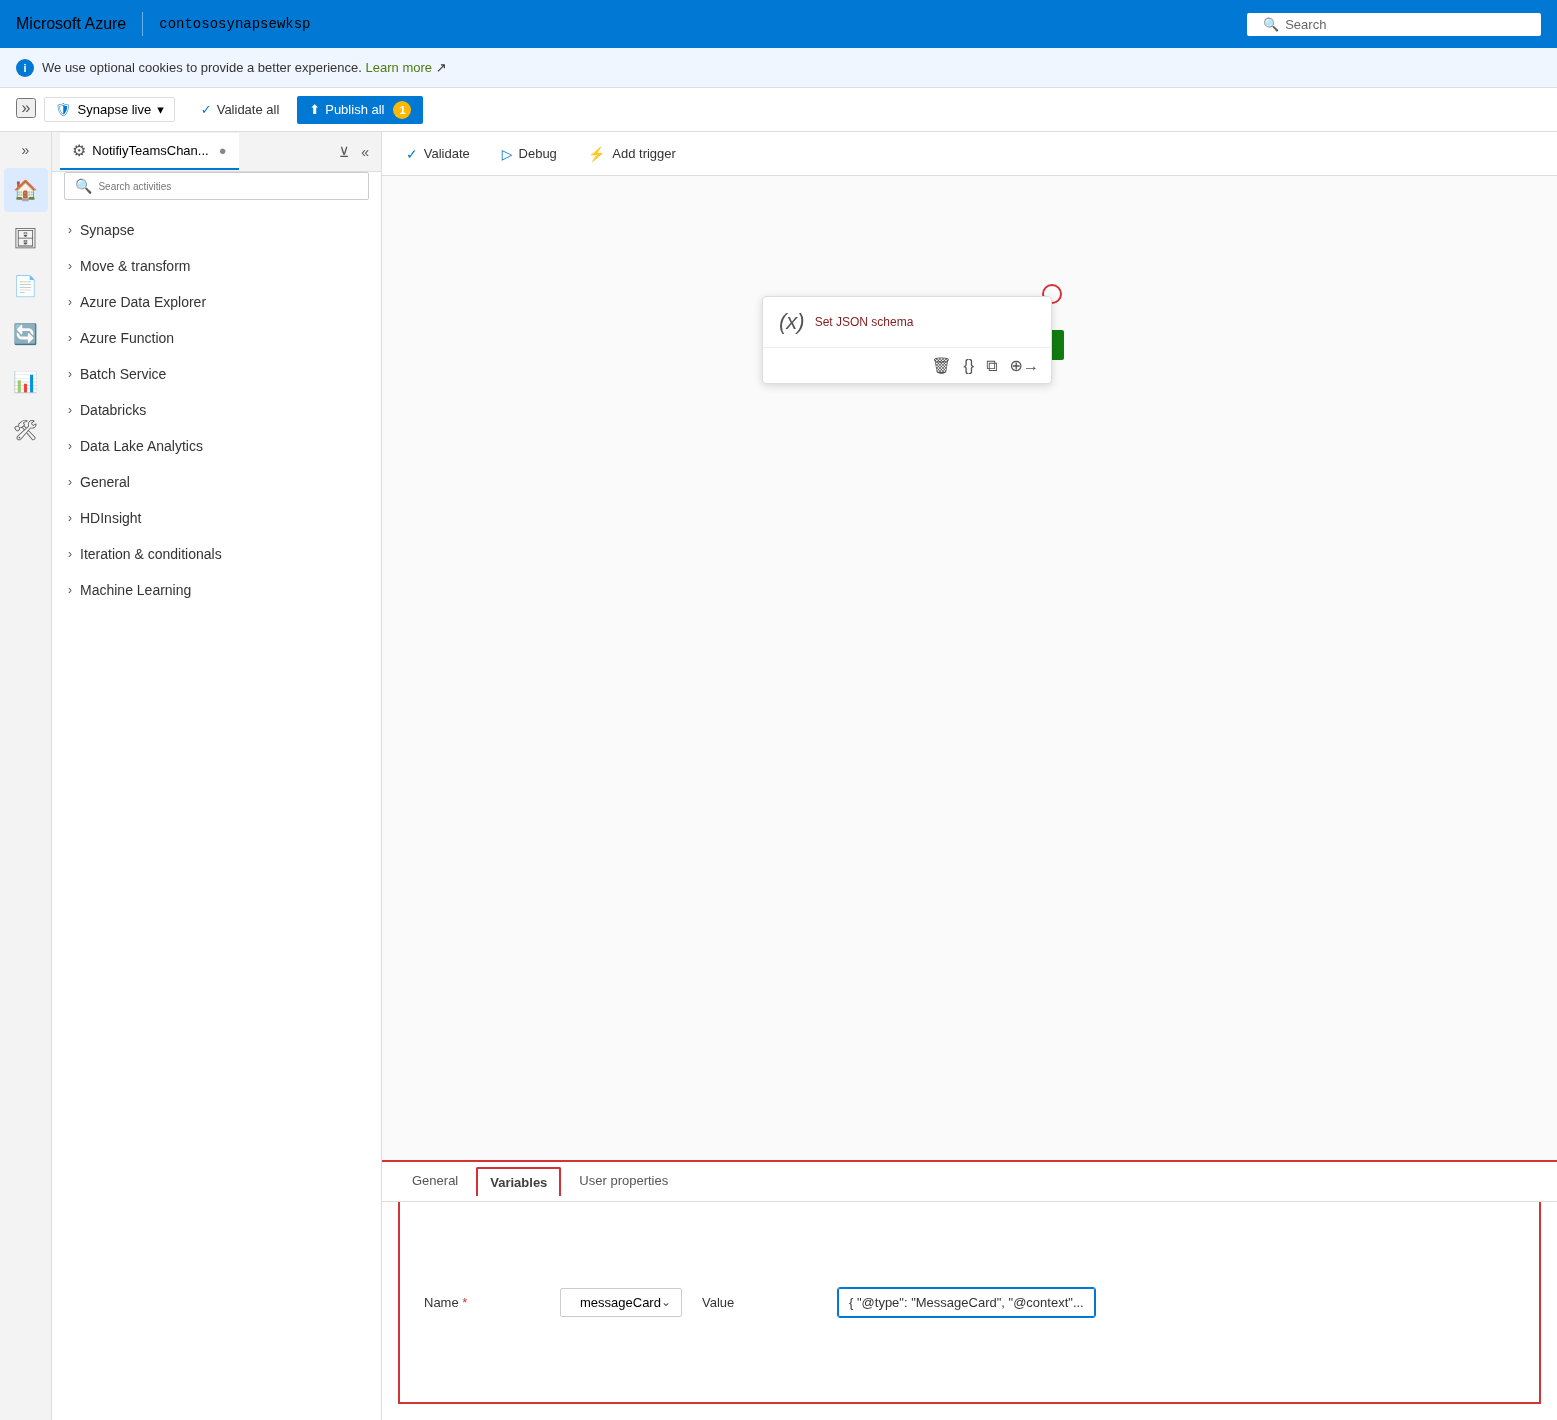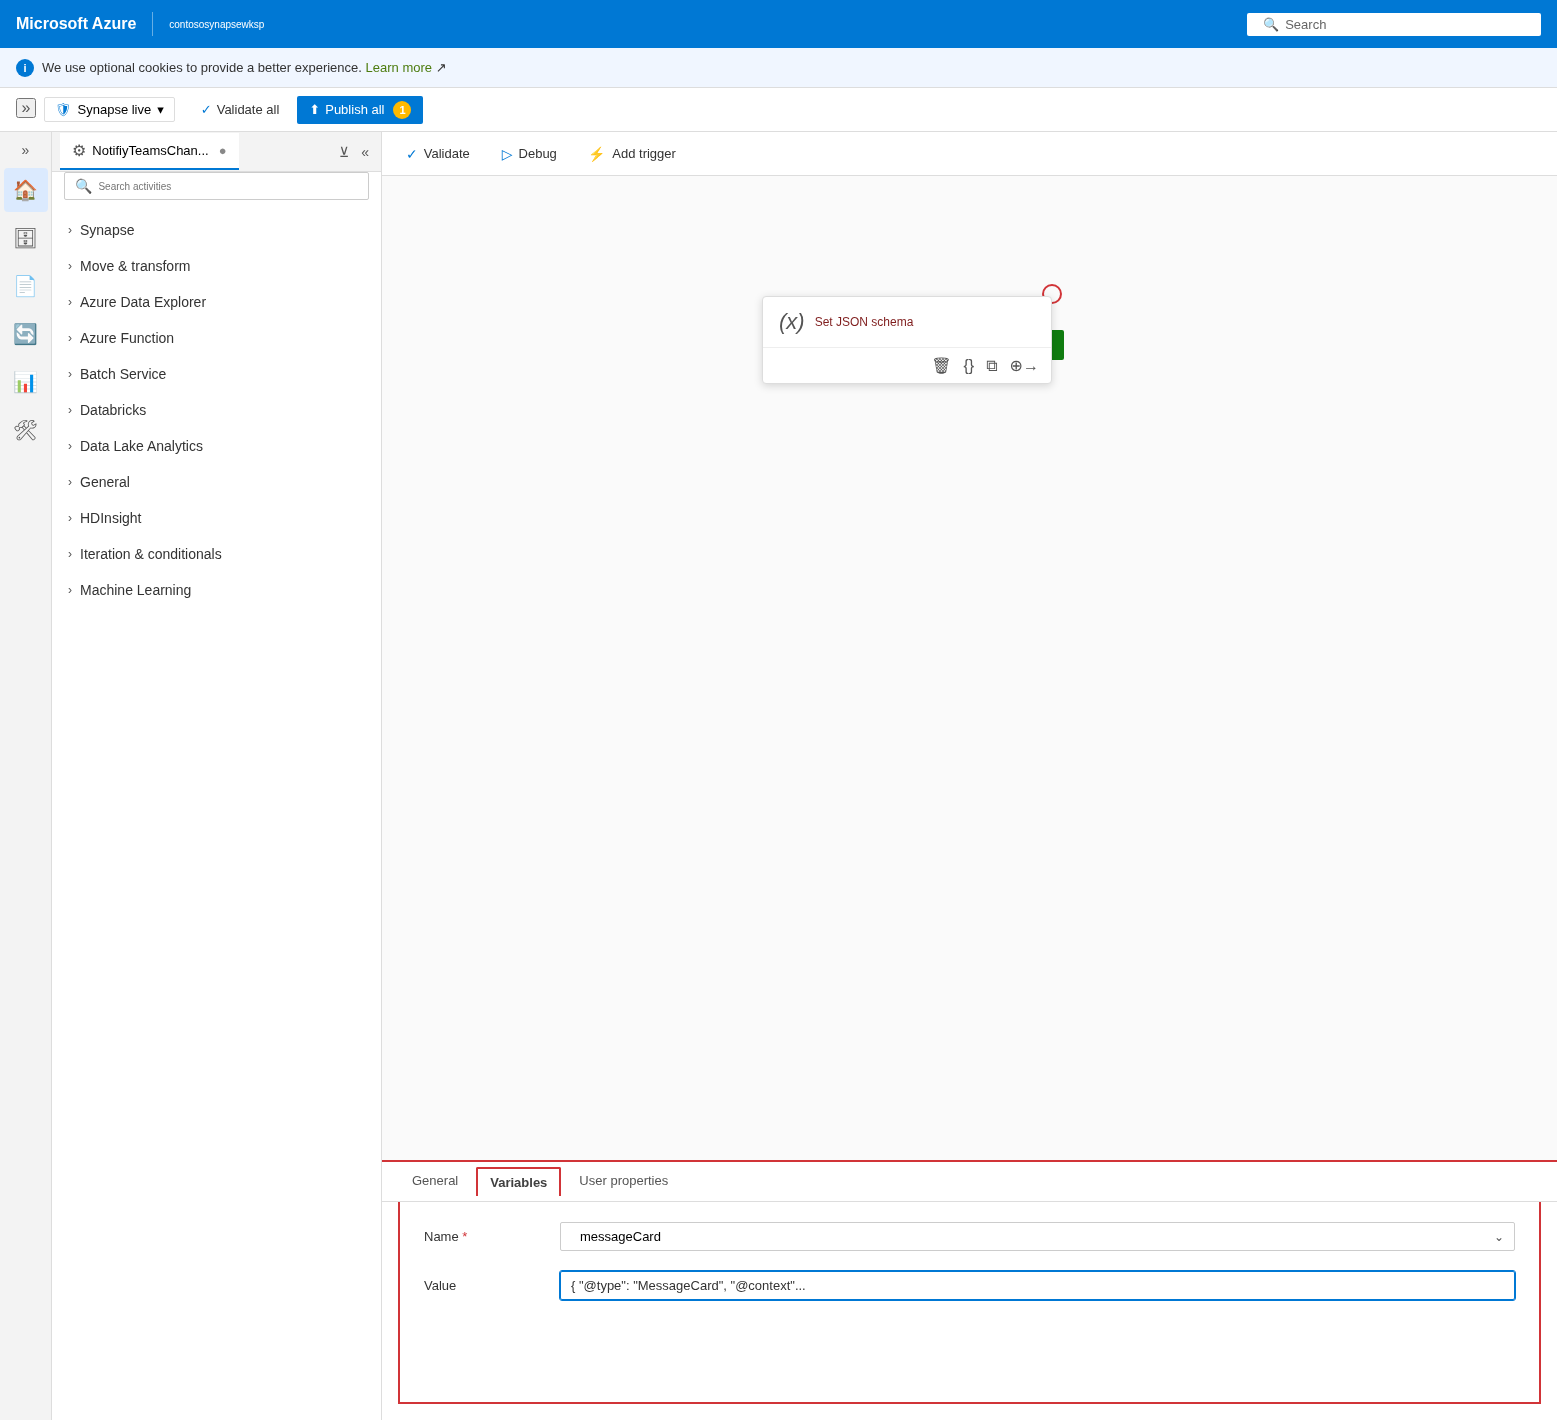--- a/index.html
+++ b/index.html
@@ -7,23 +7,23 @@
 
     
     .top-bar {
       background: #0078d4;
       display: flex;
       align-items: center;
       padding: 0 16px;
       height: 48px;
       color: white;
     }
-    .top-bar-title { font-size: 16px; font-weight: 700; color: #ffffff; }
+    .top-bar-title { font-size: 16px; font-weight: 400; color: #000000; }
     .top-bar-separator { width: 1px; height: 24px; background: rgba(255,255,255,0.4); margin: 0 16px; }
-    .top-bar-workspace { font-size: 10px; color: #ffffff; }
+    .top-bar-workspace { font-size: 14px; color: #000000; font-family: Liberation Mono, monospace; }
     .top-bar-search {
       margin-left: auto;
       display: flex;
       align-items: center;
       background: white;
       border-radius: 2px;
       padding: 4px 10px;
       width: 294px;
       color: #333;
     }
@@ -320,21 +320,21 @@
       border: 2px solid #d13438;
       border-bottom: none;
       border-radius: 2px 2px 0 0;
       padding: 6px 12px;
     }
 
     .bottom-content {
       flex: 1;
       padding: 20px 24px;
       display: flex;
-      flex-direction: column;
+      flex-direction: row;
       gap: 20px;
       border: 2px solid #d13438;
       border-top: none;
       margin: 0 16px 16px;
     }
 
     .form-row {
       display: flex;
       align-items: center;
       gap: 16px;

